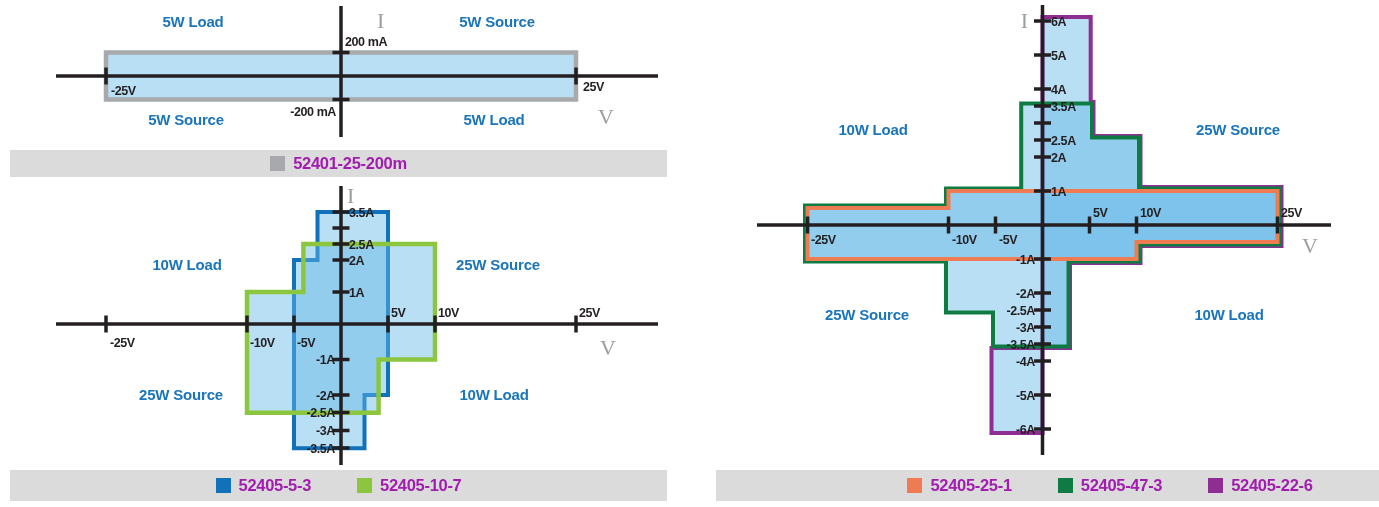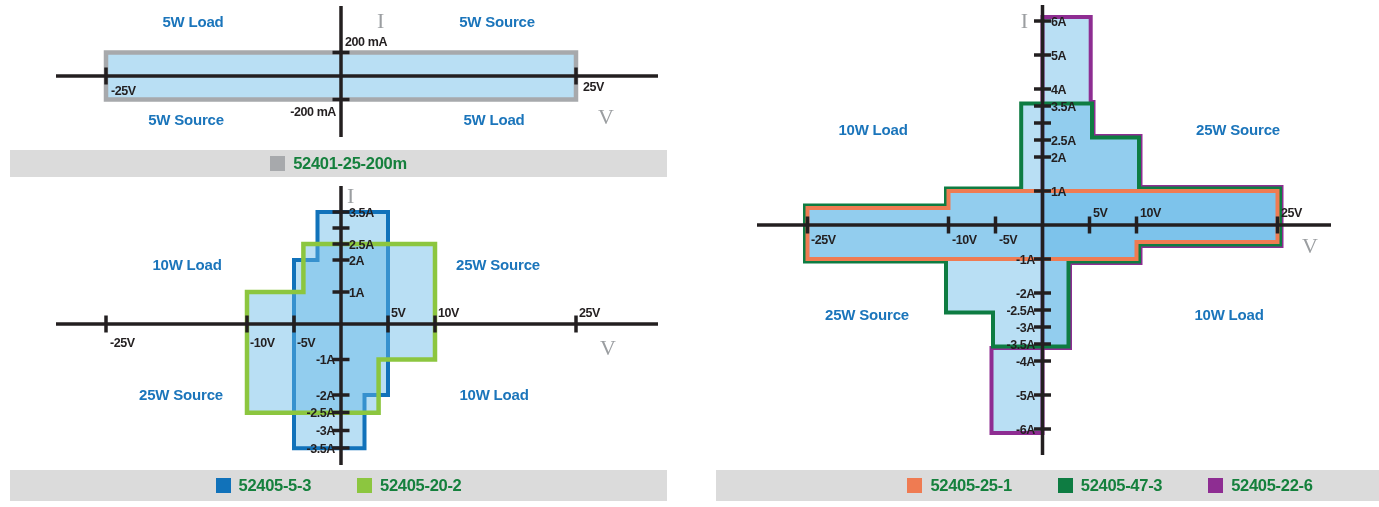--- a/index.html
+++ b/index.html
@@ -8,21 +8,21 @@
   svg text{user-select:none;}
   .tick-label{font-family:"Liberation Sans",sans-serif;font-size:12.5px;font-weight:700;
               fill:#231f20;letter-spacing:-0.4px;}
   .axis-letter{font-family:"Liberation Serif",serif;font-size:22px;fill:#9b9ea1;}
   .quad-label{font-family:"Liberation Sans",sans-serif;font-size:15px;font-weight:700;
               fill:#1b75bb;letter-spacing:-0.2px;}
   .legend-bar{position:absolute;background:#dbdbdb;display:flex;align-items:center;
               justify-content:center;column-gap:46px;}
   .legend-item{display:flex;align-items:center;gap:8px;}
   .legend-swatch{width:15px;height:15px;flex:0 0 auto;}
-  .legend-label{font-size:16.5px;font-weight:700;color:#15803d;letter-spacing:-0.3px;
+  .legend-label{font-size:16.5px;font-weight:700;color:#a21caf;letter-spacing:-0.3px;
                 white-space:nowrap;}
 </style>
 </head>
 <body>
 
 <svg id="charts" width="1379" height="507" viewBox="0 0 1379 507" style="position:absolute;left:0;top:0;">
     <g>
       <polygon points="106.0,52.5 576.0,52.5 576.0,99.5 106.0,99.5" fill="rgba(99,184,230,0.45)" stroke="#a7a9ac" stroke-width="4.5" stroke-linejoin="miter"></polygon>
       <line x1="56" y1="76" x2="658" y2="76" stroke="#231f20" stroke-width="3.5"></line>
       <line x1="341" y1="6" x2="341" y2="137" stroke="#231f20" stroke-width="3.5"></line>
@@ -149,21 +149,21 @@
   </div>
 </div>
 
 <div class="legend-bar" style="left: 10px; top: 470px; width: 657px; height: 31px;">
   <div class="legend-item">
     <span class="legend-swatch" style="background: rgb(17, 114, 186);"></span>
     <span class="legend-label">52405-5-3</span>
   </div>
   <div class="legend-item">
     <span class="legend-swatch" style="background: rgb(140, 198, 63);"></span>
-    <span class="legend-label">52405-20-2</span>
+    <span class="legend-label">52405-10-7</span>
   </div>
 </div>
 
 <div class="legend-bar" style="left: 716px; top: 470px; width: 788px; height: 31px;">
   <div class="legend-item">
     <span class="legend-swatch" style="background: rgb(239, 123, 82);"></span>
     <span class="legend-label">52405-25-1</span>
   </div>
   <div class="legend-item">
     <span class="legend-swatch" style="background: rgb(14, 124, 66);"></span>

